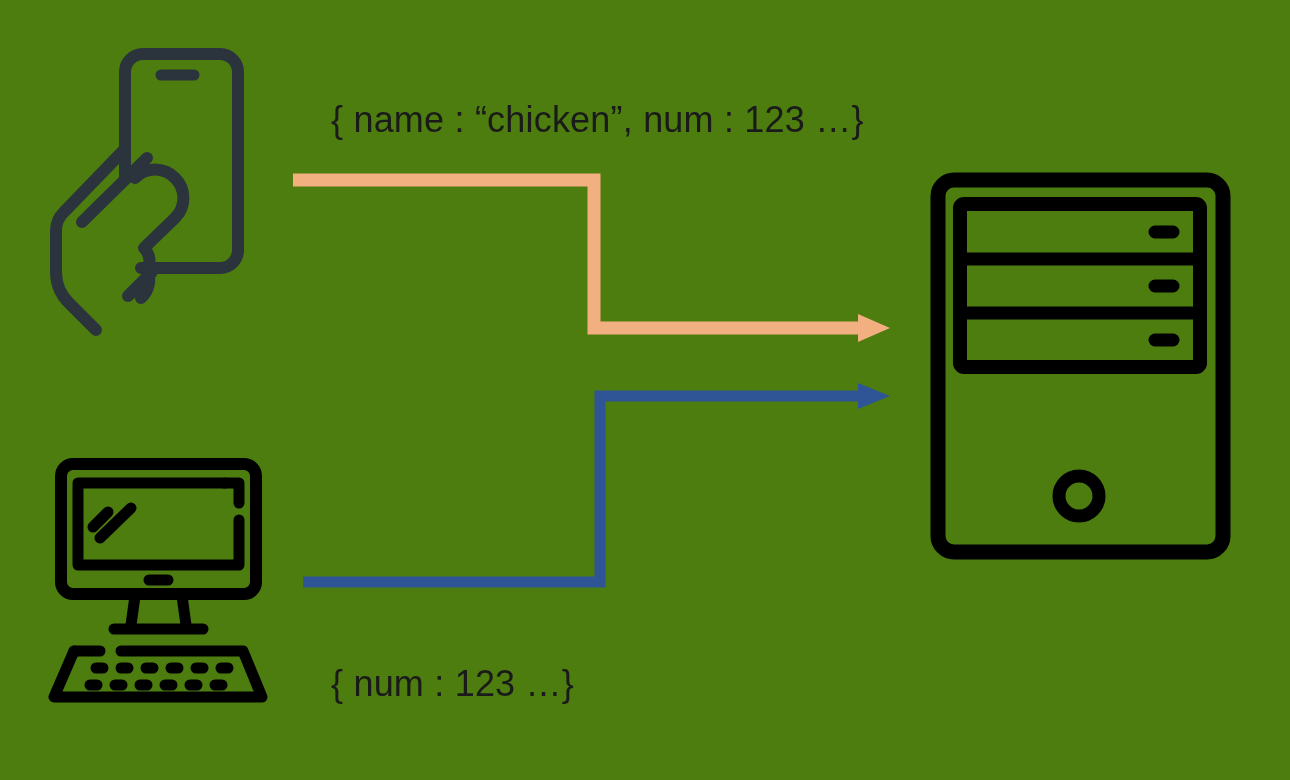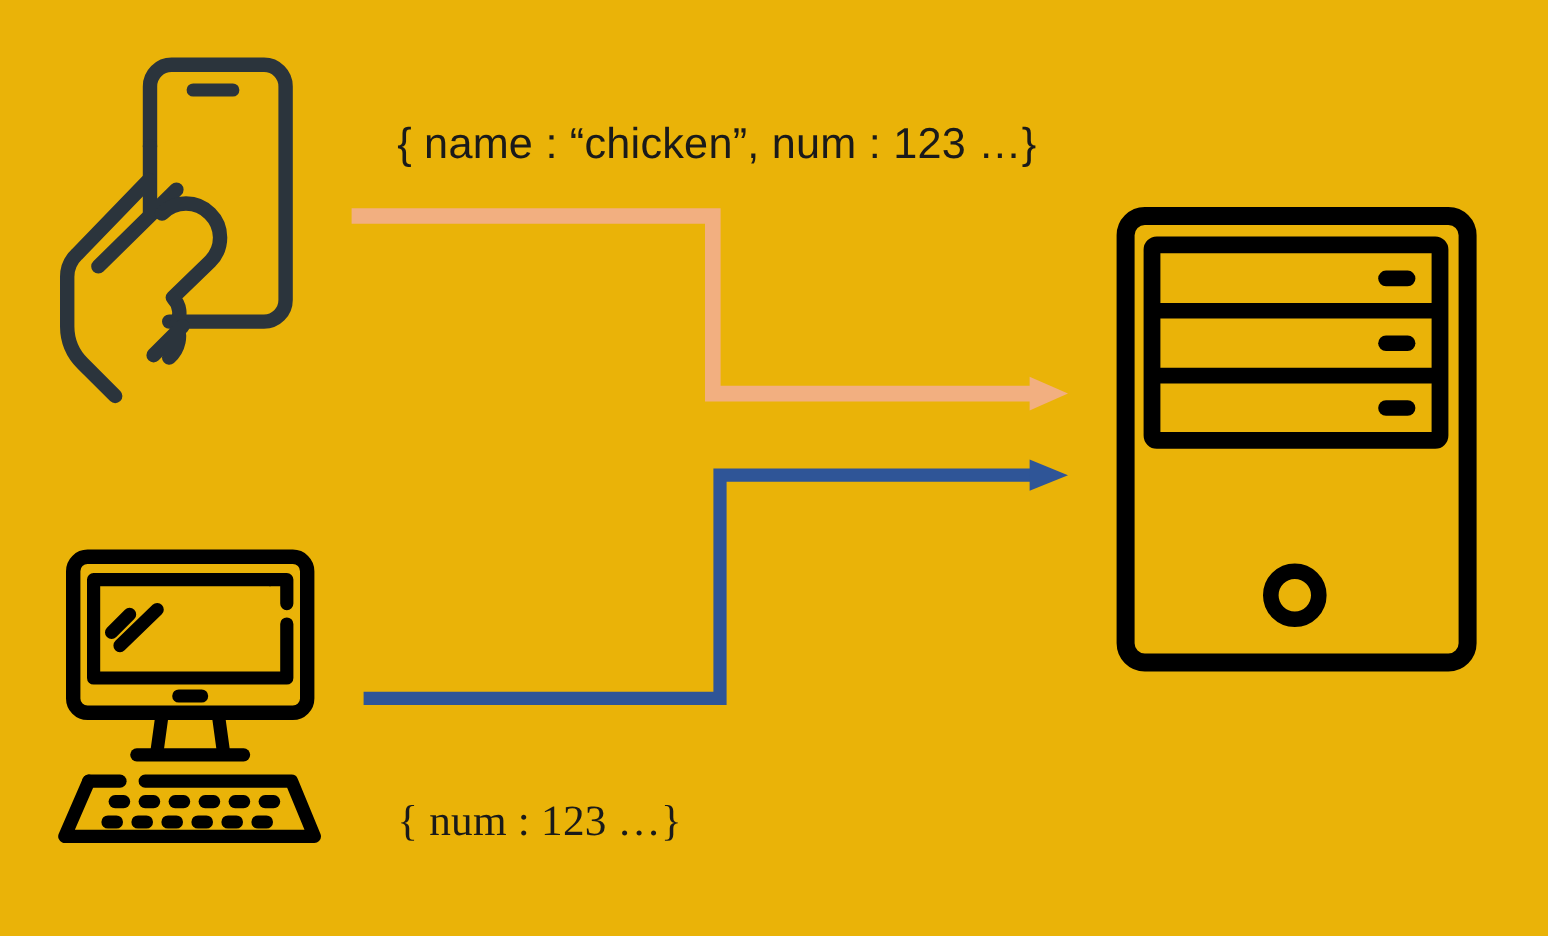--- a/index.html
+++ b/index.html
@@ -7,21 +7,21 @@
     padding: 0;
     background: #ffffff;
   }
   body {
     font-family: "Liberation Sans", sans-serif;
   }
   #canvas {
     position: relative;
     width: 1290px;
     height: 780px;
-    background: #eab308;
+    background: #4d7c0f;
     overflow: hidden;
   }
   .layer {
     position: absolute;
     left: 0;
     top: 0;
     width: 1290px;
     height: 780px;
   }
   .label {
@@ -33,21 +33,20 @@
     white-space: nowrap;
     letter-spacing: 0.2px;
   }
   #label-mobile-payload {
     left: 331px;
     top: 98px;
   }
   #label-desktop-payload {
     left: 331px;
     top: 662px;
-    font-family: Liberation Serif, serif;
   }
 </style>
 </head>
 <body>
 
 <div id="canvas">
 
   <svg class="layer" viewBox="0 0 1290 780" width="1290" height="780" xmlns="http://www.w3.org/2000/svg">
 
     <g>

